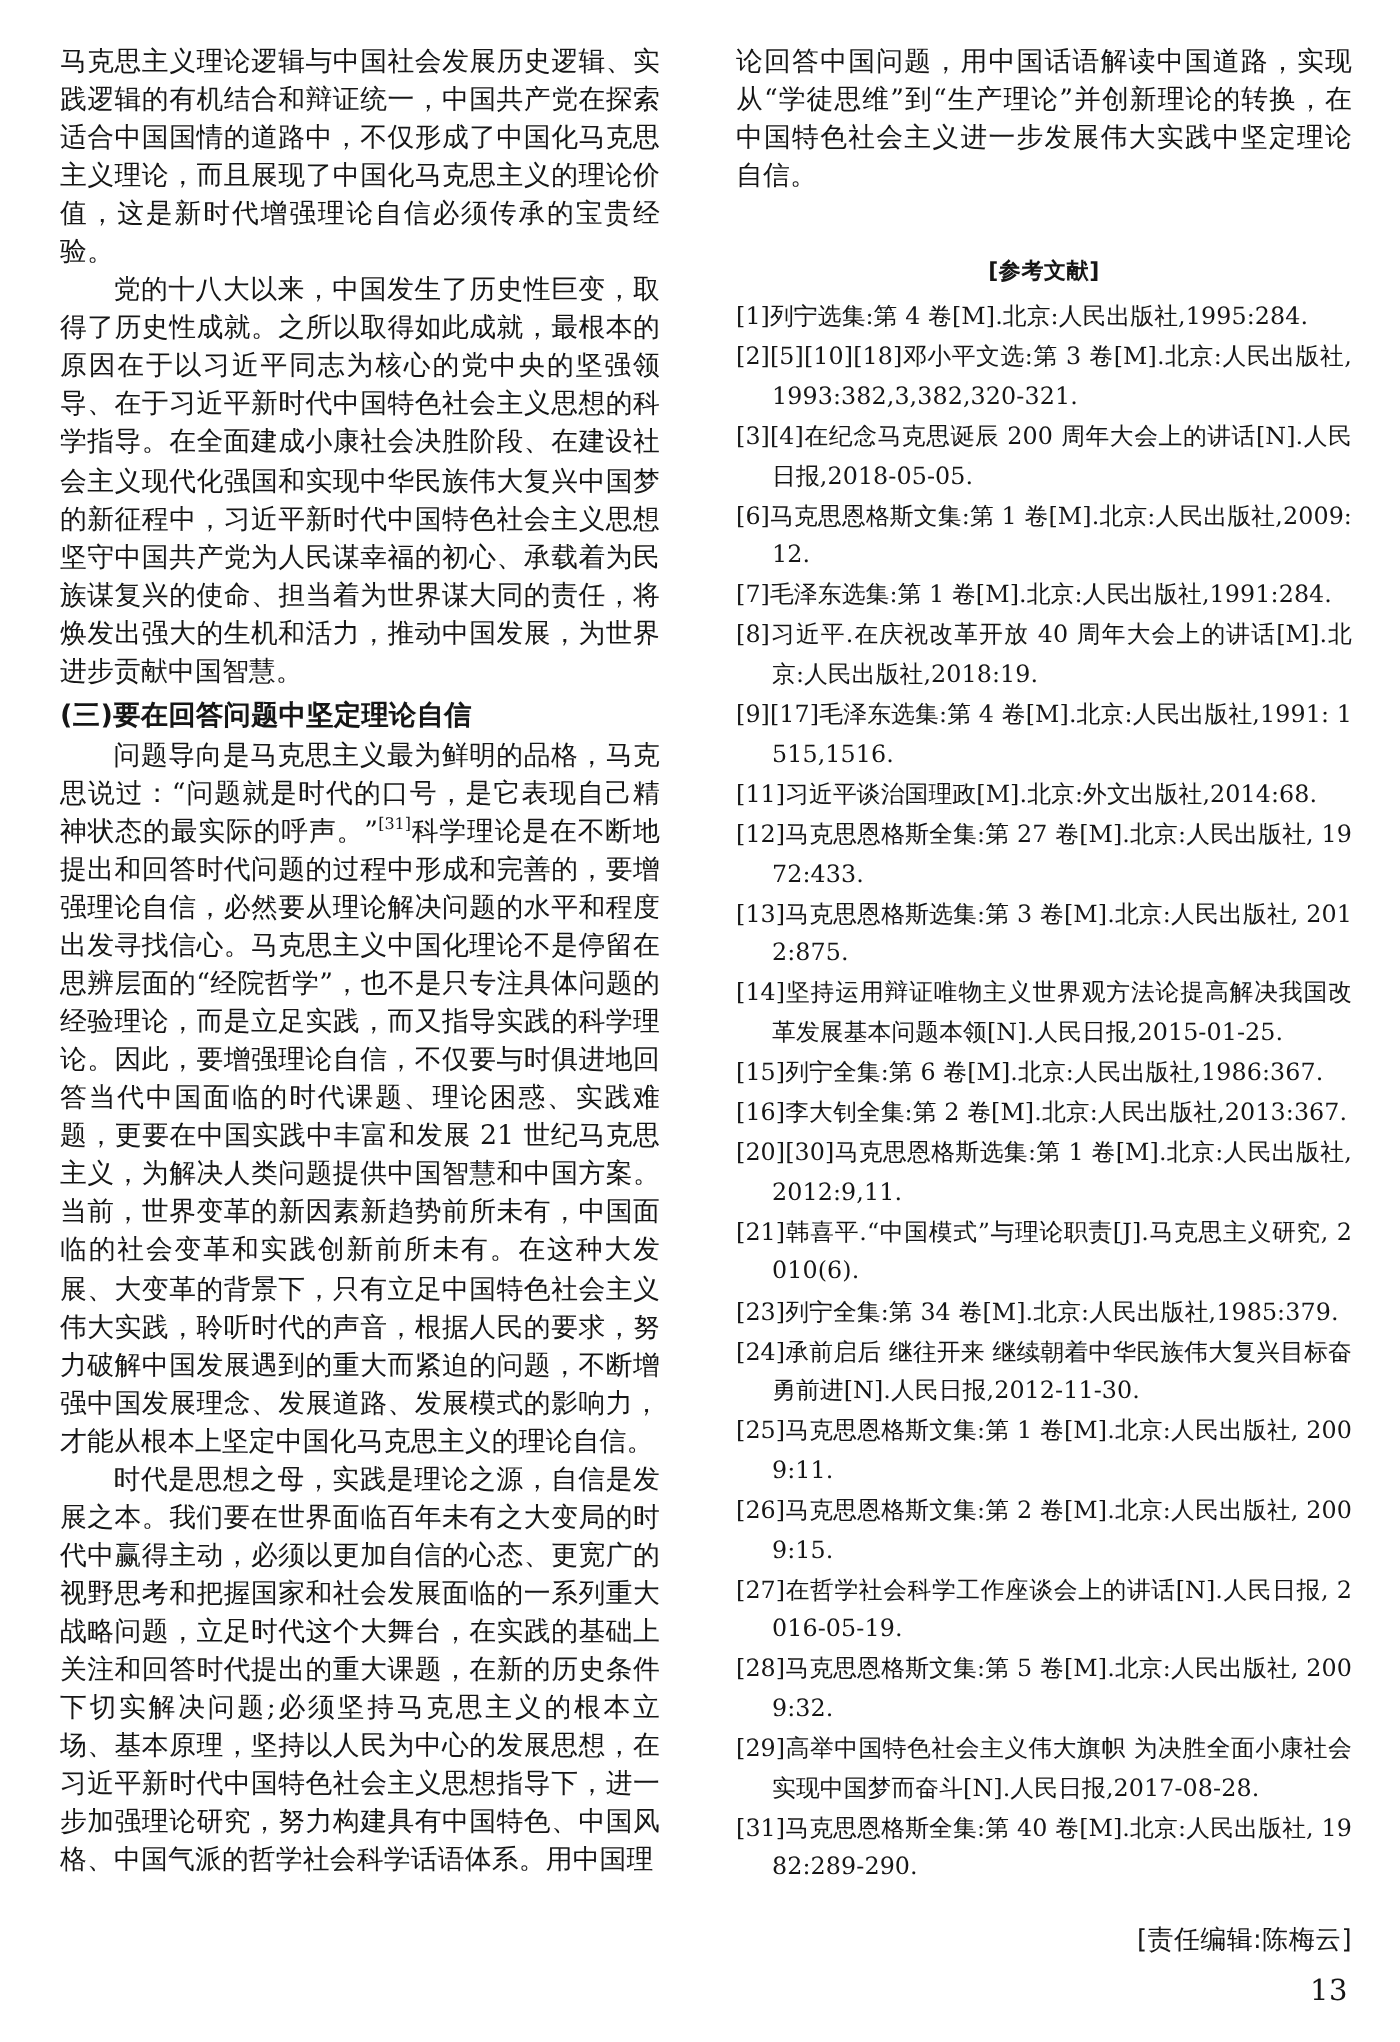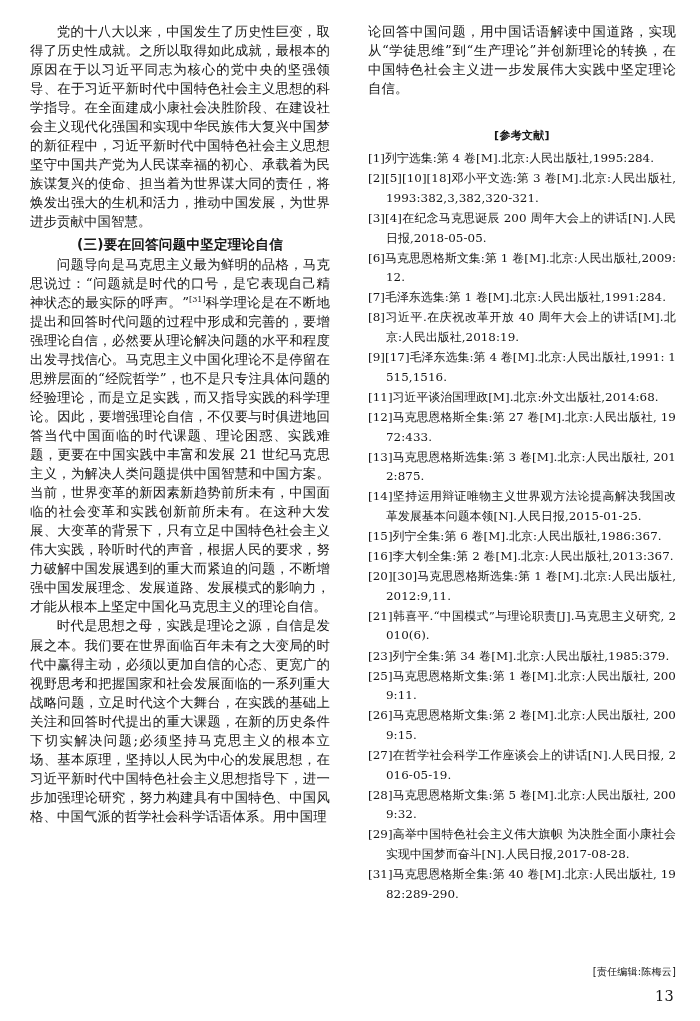--- a/index.html
+++ b/index.html
@@ -65,21 +65,21 @@
     line-height: 0;
     letter-spacing: 0;
   }
 
   
   h3.section-head {
     margin: 3px 0 1px 0;
     font-size: 13.6px;
     line-height: 19.05px;
     font-weight: bold;
-    text-align: center;
+    text-align: left;
     font-family: "DejaVu Sans", "Liberation Sans", sans-serif;
     letter-spacing: 0.2px;
   }
 
   
   .ref-title {
     margin: 30px 0 6px 0;
     text-align: center;
     font-size: 11px;
     font-weight: bold;
@@ -101,21 +101,21 @@
     margin: 0 0 0.5px 0;
     word-break: break-all;
     letter-spacing: 0.05px;
   }
 
   
   .editor-line {
     position: absolute;
     right: 24px;
     bottom: 42px;
-    font-size: 10px;
+    font-size: 13px;
     font-family: "DejaVu Sans", "Liberation Sans", sans-serif;
     letter-spacing: 0.2px;
     white-space: nowrap;
   }
   .page-number {
     position: absolute;
     right: 26px;
     bottom: 17px;
     font-size: 14.5px;
     font-family: "DejaVu Serif", "Liberation Serif", serif;
@@ -124,20 +124,21 @@
   }
 </style>
 </head>
 <body>
 
 <div class="page">
   <div class="columns">
 
     <div class="col col-left">
 
+      <p class="body-par no-indent">马克思主义理论逻辑与中国社会发展历史逻辑、实践逻辑的有机结合和辩证统一，中国共产党在探索适合中国国情的道路中，不仅形成了中国化马克思主义理论，而且展现了中国化马克思主义的理论价值，这是新时代增强理论自信必须传承的宝贵经验。</p>
 
       <p class="body-par">党的十八大以来，中国发生了历史性巨变，取得了历史性成就。之所以取得如此成就，最根本的原因在于以习近平同志为核心的党中央的坚强领导、在于习近平新时代中国特色社会主义思想的科学指导。在全面建成小康社会决胜阶段、在建设社会主义现代化强国和实现中华民族伟大复兴中国梦的新征程中，习近平新时代中国特色社会主义思想坚守中国共产党为人民谋幸福的初心、承载着为民族谋复兴的使命、担当着为世界谋大同的责任，将焕发出强大的生机和活力，推动中国发展，为世界进步贡献中国智慧。</p>
 
       <h3 class="section-head">(三)要在回答问题中坚定理论自信</h3>
 
       <p class="body-par"><span>问题导向是马克思主义最为鲜明的品格，马克思说过：“问题就是时代的口号，是它表现自己精神状态的最实际的呼声。”</span><sup class="cite">[31]</sup><span>科学理论是在不断地提出和回答时代问题的过程中形成和完善的，要增强理论自信，必然要从理论解决问题的水平和程度出发寻找信心。马克思主义中国化理论不是停留在思辨层面的“经院哲学”，也不是只专注具体问题的经验理论，而是立足实践，而又指导实践的科学理论。因此，要增强理论自信，不仅要与时俱进地回答当代中国面临的时代课题、理论困惑、实践难题，更要在中国实践中丰富和发展 21 世纪马克思主义，为解决人类问题提供中国智慧和中国方案。当前，世界变革的新因素新趋势前所未有，中国面临的社会变革和实践创新前所未有。在这种大发展、大变革的背景下，只有立足中国特色社会主义伟大实践，聆听时代的声音，根据人民的要求，努力破解中国发展遇到的重大而紧迫的问题，不断增强中国发展理念、发展道路、发展模式的影响力，才能从根本上坚定中国化马克思主义的理论自信。</span></p>
 
       <p class="body-par">时代是思想之母，实践是理论之源，自信是发展之本。我们要在世界面临百年未有之大变局的时代中赢得主动，必须以更加自信的心态、更宽广的视野思考和把握国家和社会发展面临的一系列重大战略问题，立足时代这个大舞台，在实践的基础上关注和回答时代提出的重大课题，在新的历史条件下切实解决问题;必须坚持马克思主义的根本立场、基本原理，坚持以人民为中心的发展思想，在习近平新时代中国特色社会主义思想指导下，进一步加强理论研究，努力构建具有中国特色、中国风格、中国气派的哲学社会科学话语体系。用中国理</p>
     </div>
 
@@ -157,20 +158,21 @@
         <li class="ref-item">[9][17]毛泽东选集:第 4 卷[M].北京:人民出版社,1991: 1515,1516.</li>
         <li class="ref-item">[11]习近平谈治国理政[M].北京:外文出版社,2014:68.</li>
         <li class="ref-item">[12]马克思恩格斯全集:第 27 卷[M].北京:人民出版社, 1972:433.</li>
         <li class="ref-item">[13]马克思恩格斯选集:第 3 卷[M].北京:人民出版社, 2012:875.</li>
         <li class="ref-item">[14]坚持运用辩证唯物主义世界观方法论提高解决我国改革发展基本问题本领[N].人民日报,2015-01-25.</li>
         <li class="ref-item">[15]列宁全集:第 6 卷[M].北京:人民出版社,1986:367.</li>
         <li class="ref-item">[16]李大钊全集:第 2 卷[M].北京:人民出版社,2013:367.</li>
         <li class="ref-item">[20][30]马克思恩格斯选集:第 1 卷[M].北京:人民出版社, 2012:9,11.</li>
         <li class="ref-item">[21]韩喜平.“中国模式”与理论职责[J].马克思主义研究, 2010(6).</li>
         <li class="ref-item">[23]列宁全集:第 34 卷[M].北京:人民出版社,1985:379.</li>
+        <li class="ref-item">[24]承前启后 继往开来 继续朝着中华民族伟大复兴目标奋勇前进[N].人民日报,2012-11-30.</li>
         <li class="ref-item">[25]马克思恩格斯文集:第 1 卷[M].北京:人民出版社, 2009:11.</li>
         <li class="ref-item">[26]马克思恩格斯文集:第 2 卷[M].北京:人民出版社, 2009:15.</li>
         <li class="ref-item">[27]在哲学社会科学工作座谈会上的讲话[N].人民日报, 2016-05-19.</li>
         <li class="ref-item">[28]马克思恩格斯文集:第 5 卷[M].北京:人民出版社, 2009:32.</li>
         <li class="ref-item">[29]高举中国特色社会主义伟大旗帜 为决胜全面小康社会实现中国梦而奋斗[N].人民日报,2017-08-28.</li>
         <li class="ref-item">[31]马克思恩格斯全集:第 40 卷[M].北京:人民出版社, 1982:289-290.</li>
       </ul>
 
       <div class="editor-line">[责任编辑:陈梅云]</div>
 

